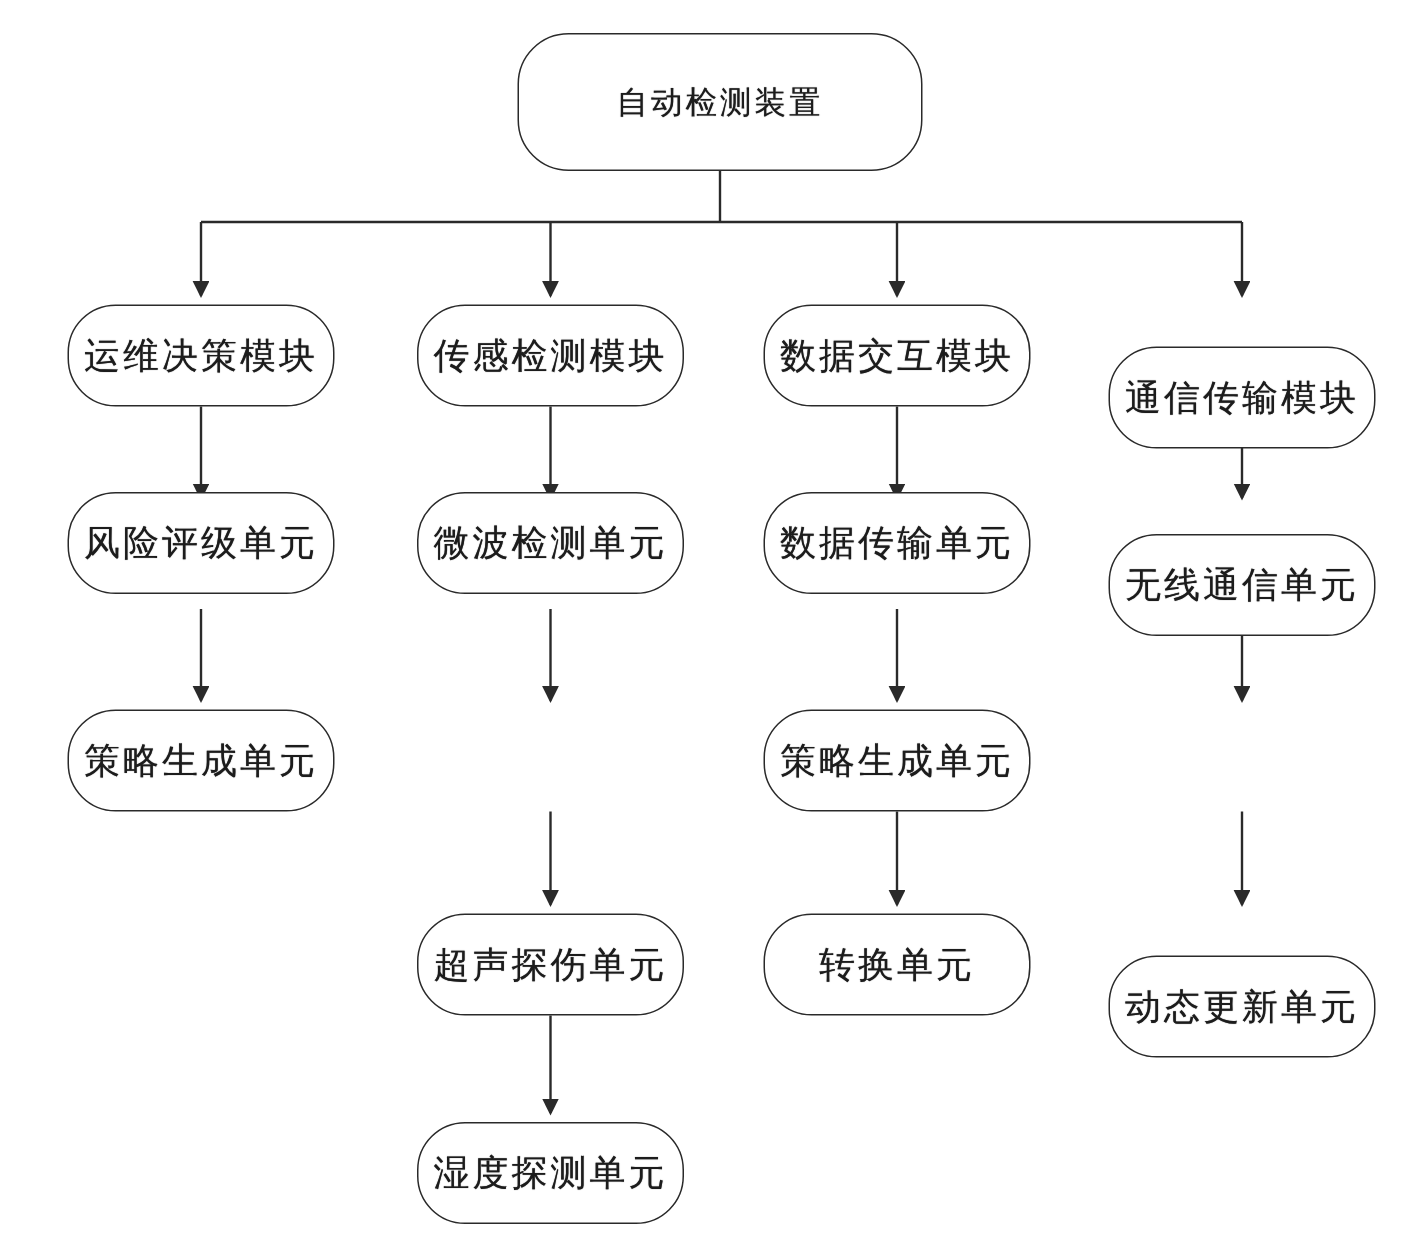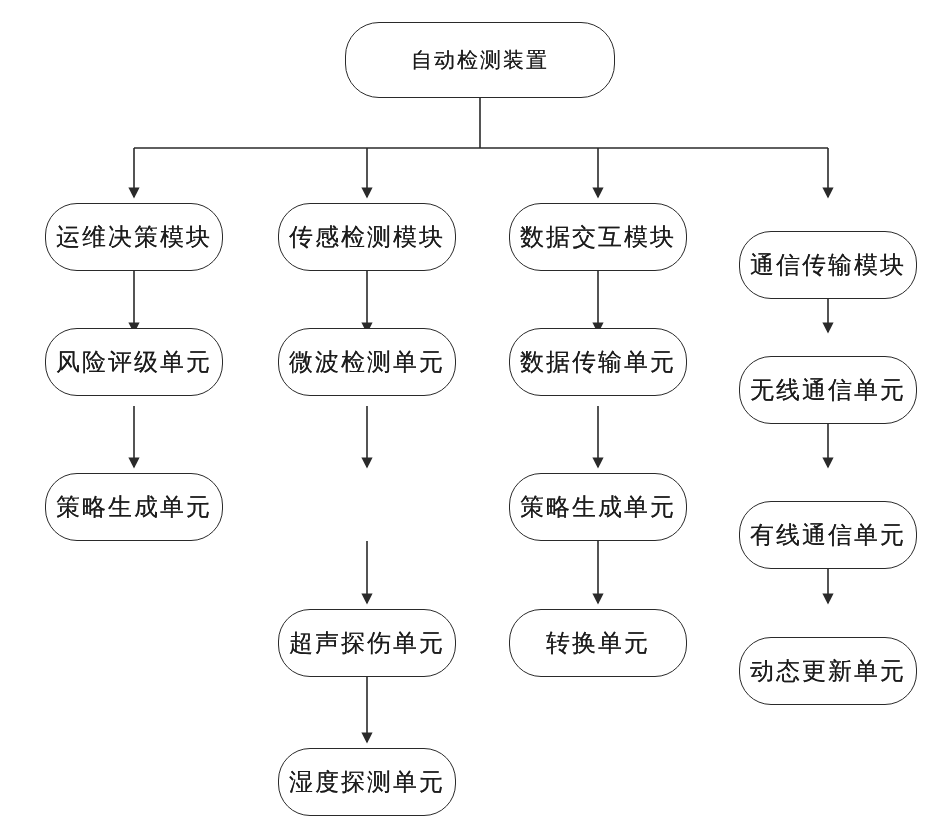--- a/index.html
+++ b/index.html
@@ -35,21 +35,21 @@
     color: #1c1c1c;
     letter-spacing: 2px;
     white-space: nowrap;
     box-sizing: border-box;
     text-shadow: 0 0 0.6px #444;
   }
   .node.root {
     left: 345px;
     top: 22px;
     width: 270px;
-    height: 76px;
+    height: 92px;
     border-radius: 34px;
     font-size: 21px;
   }
   
   .c0 { left: 45px; }
   .c1 { left: 278px; }
   .c2 { left: 509px; }
   .c3 { left: 739px; margin-top: 28px; }
   
   .r0 { top: 203px; }
@@ -107,16 +107,15 @@
   <div class="node c1 r3">超声探伤单元</div>
   <div class="node c1 r4">湿度探测单元</div>
 
   <div class="node c2 r0">数据交互模块</div>
   <div class="node c2 r1">数据传输单元</div>
   <div class="node c2 r2">策略生成单元</div>
   <div class="node c2 r3">转换单元</div>
 
   <div class="node c3 r0">通信传输模块</div>
   <div class="node c3 r1">无线通信单元</div>
-  <div class="node c3 r2">有线通信单元</div>
   <div class="node c3 r3">动态更新单元</div>
 
 </div>
 
 </body></html>

